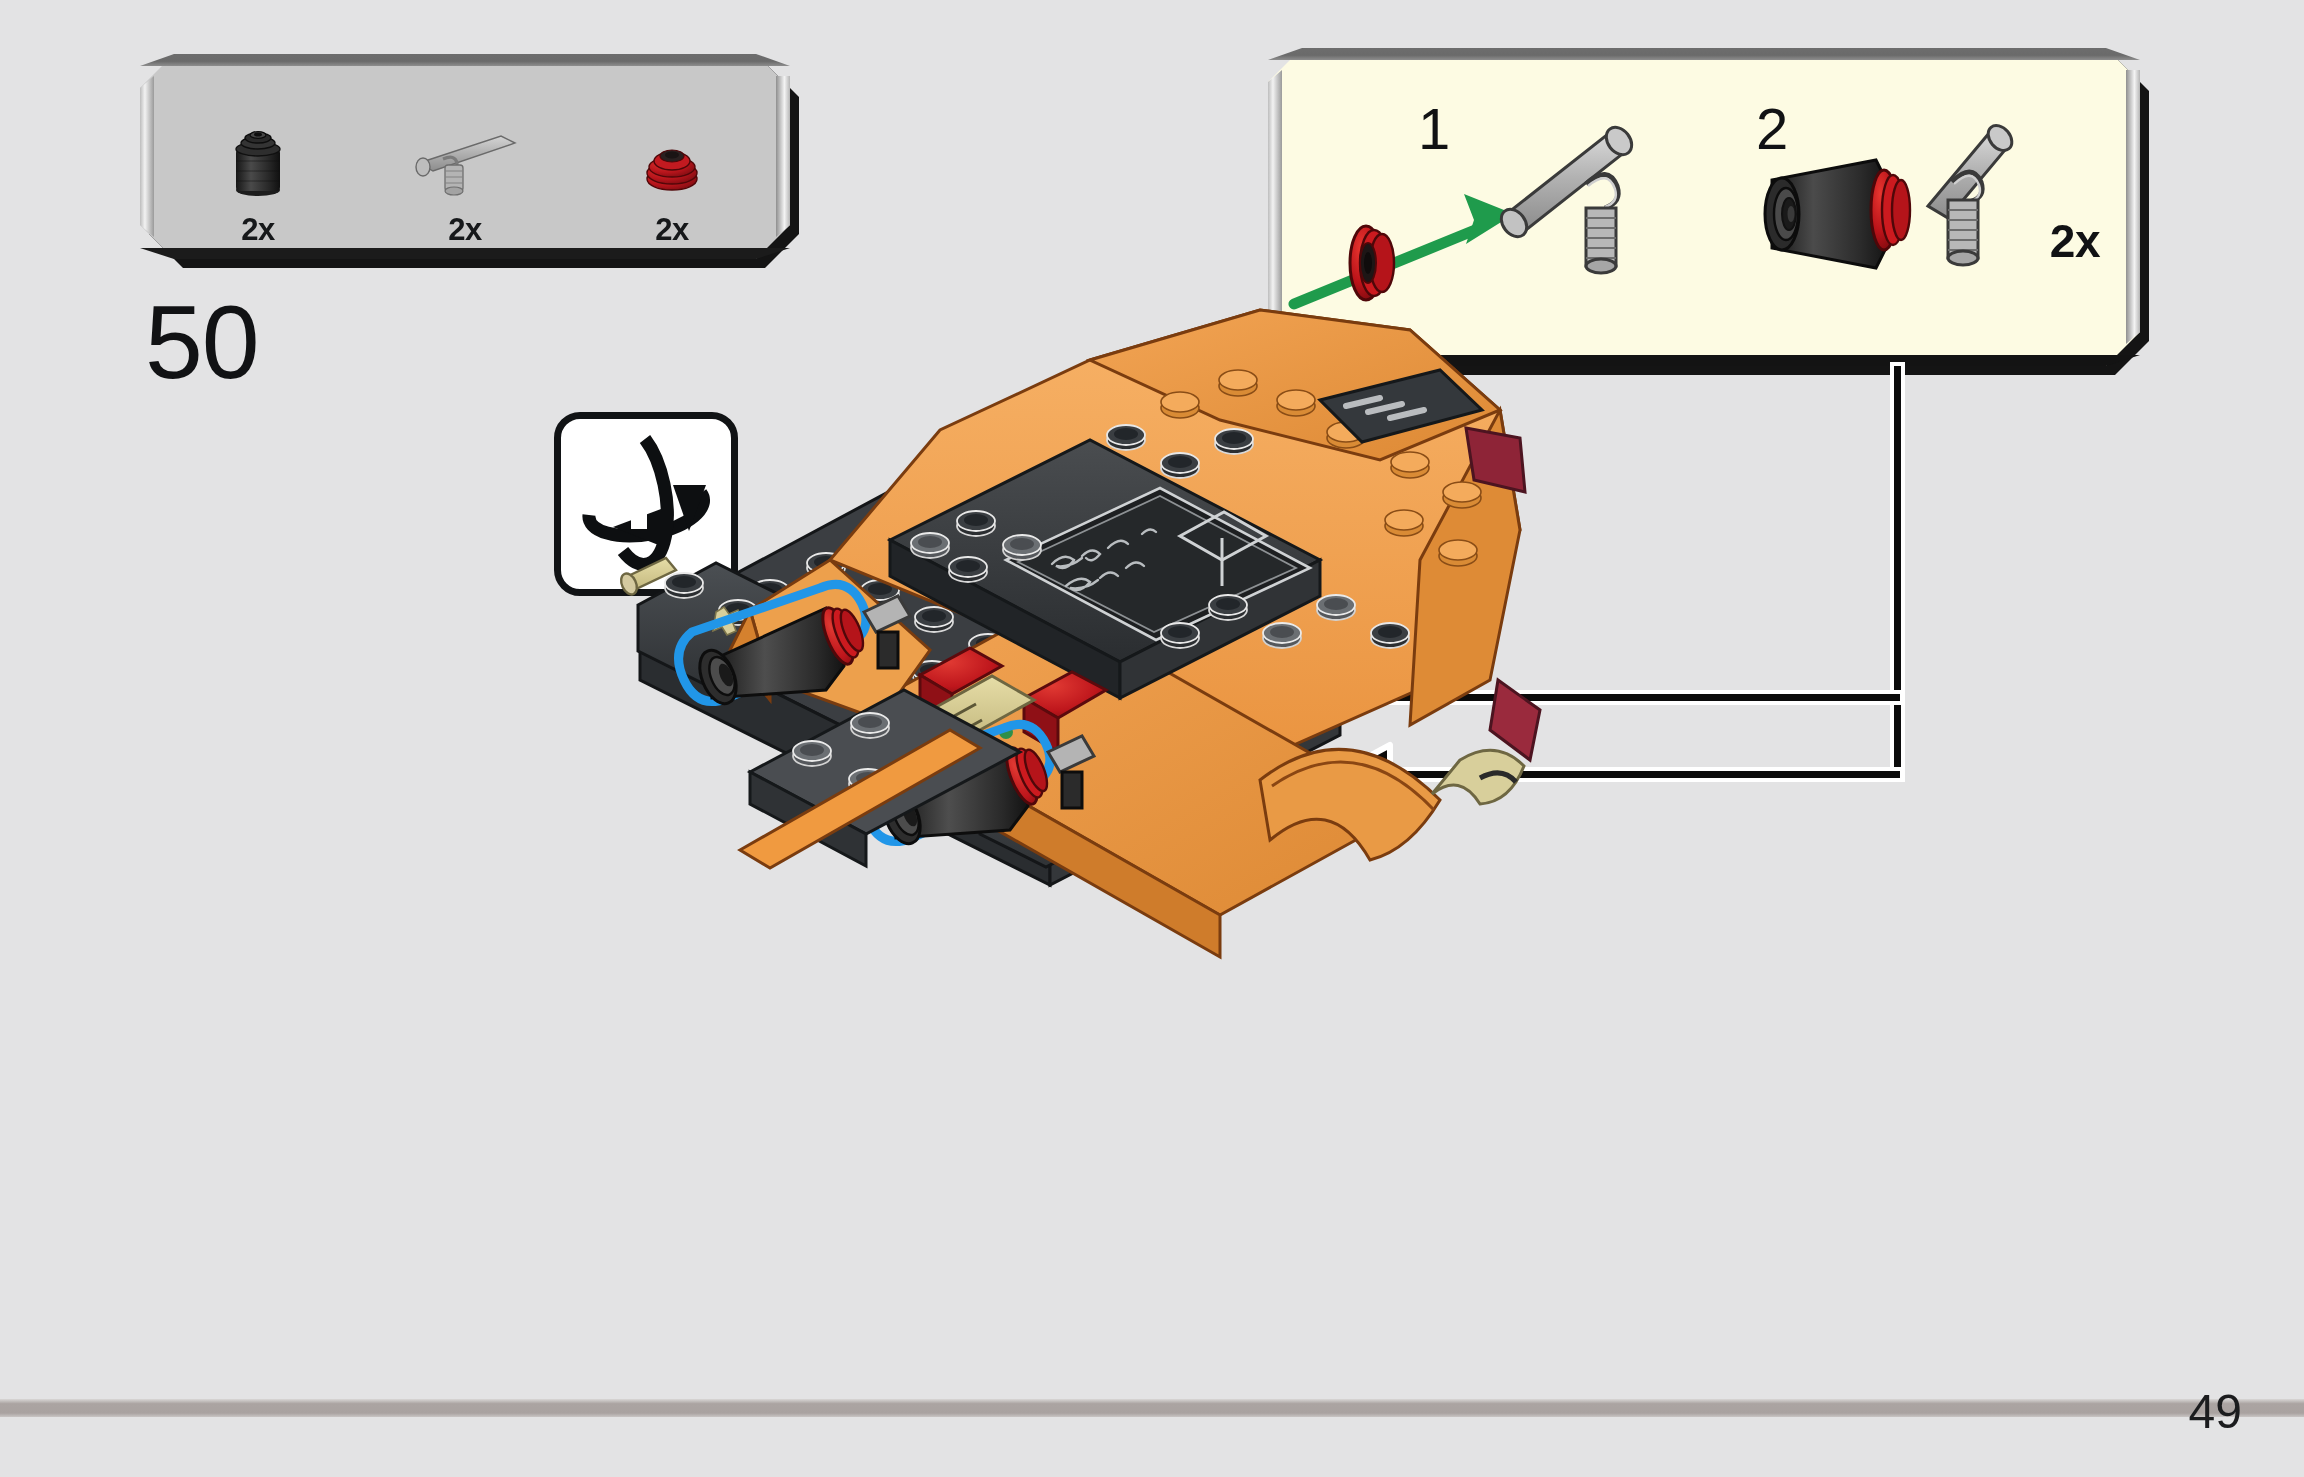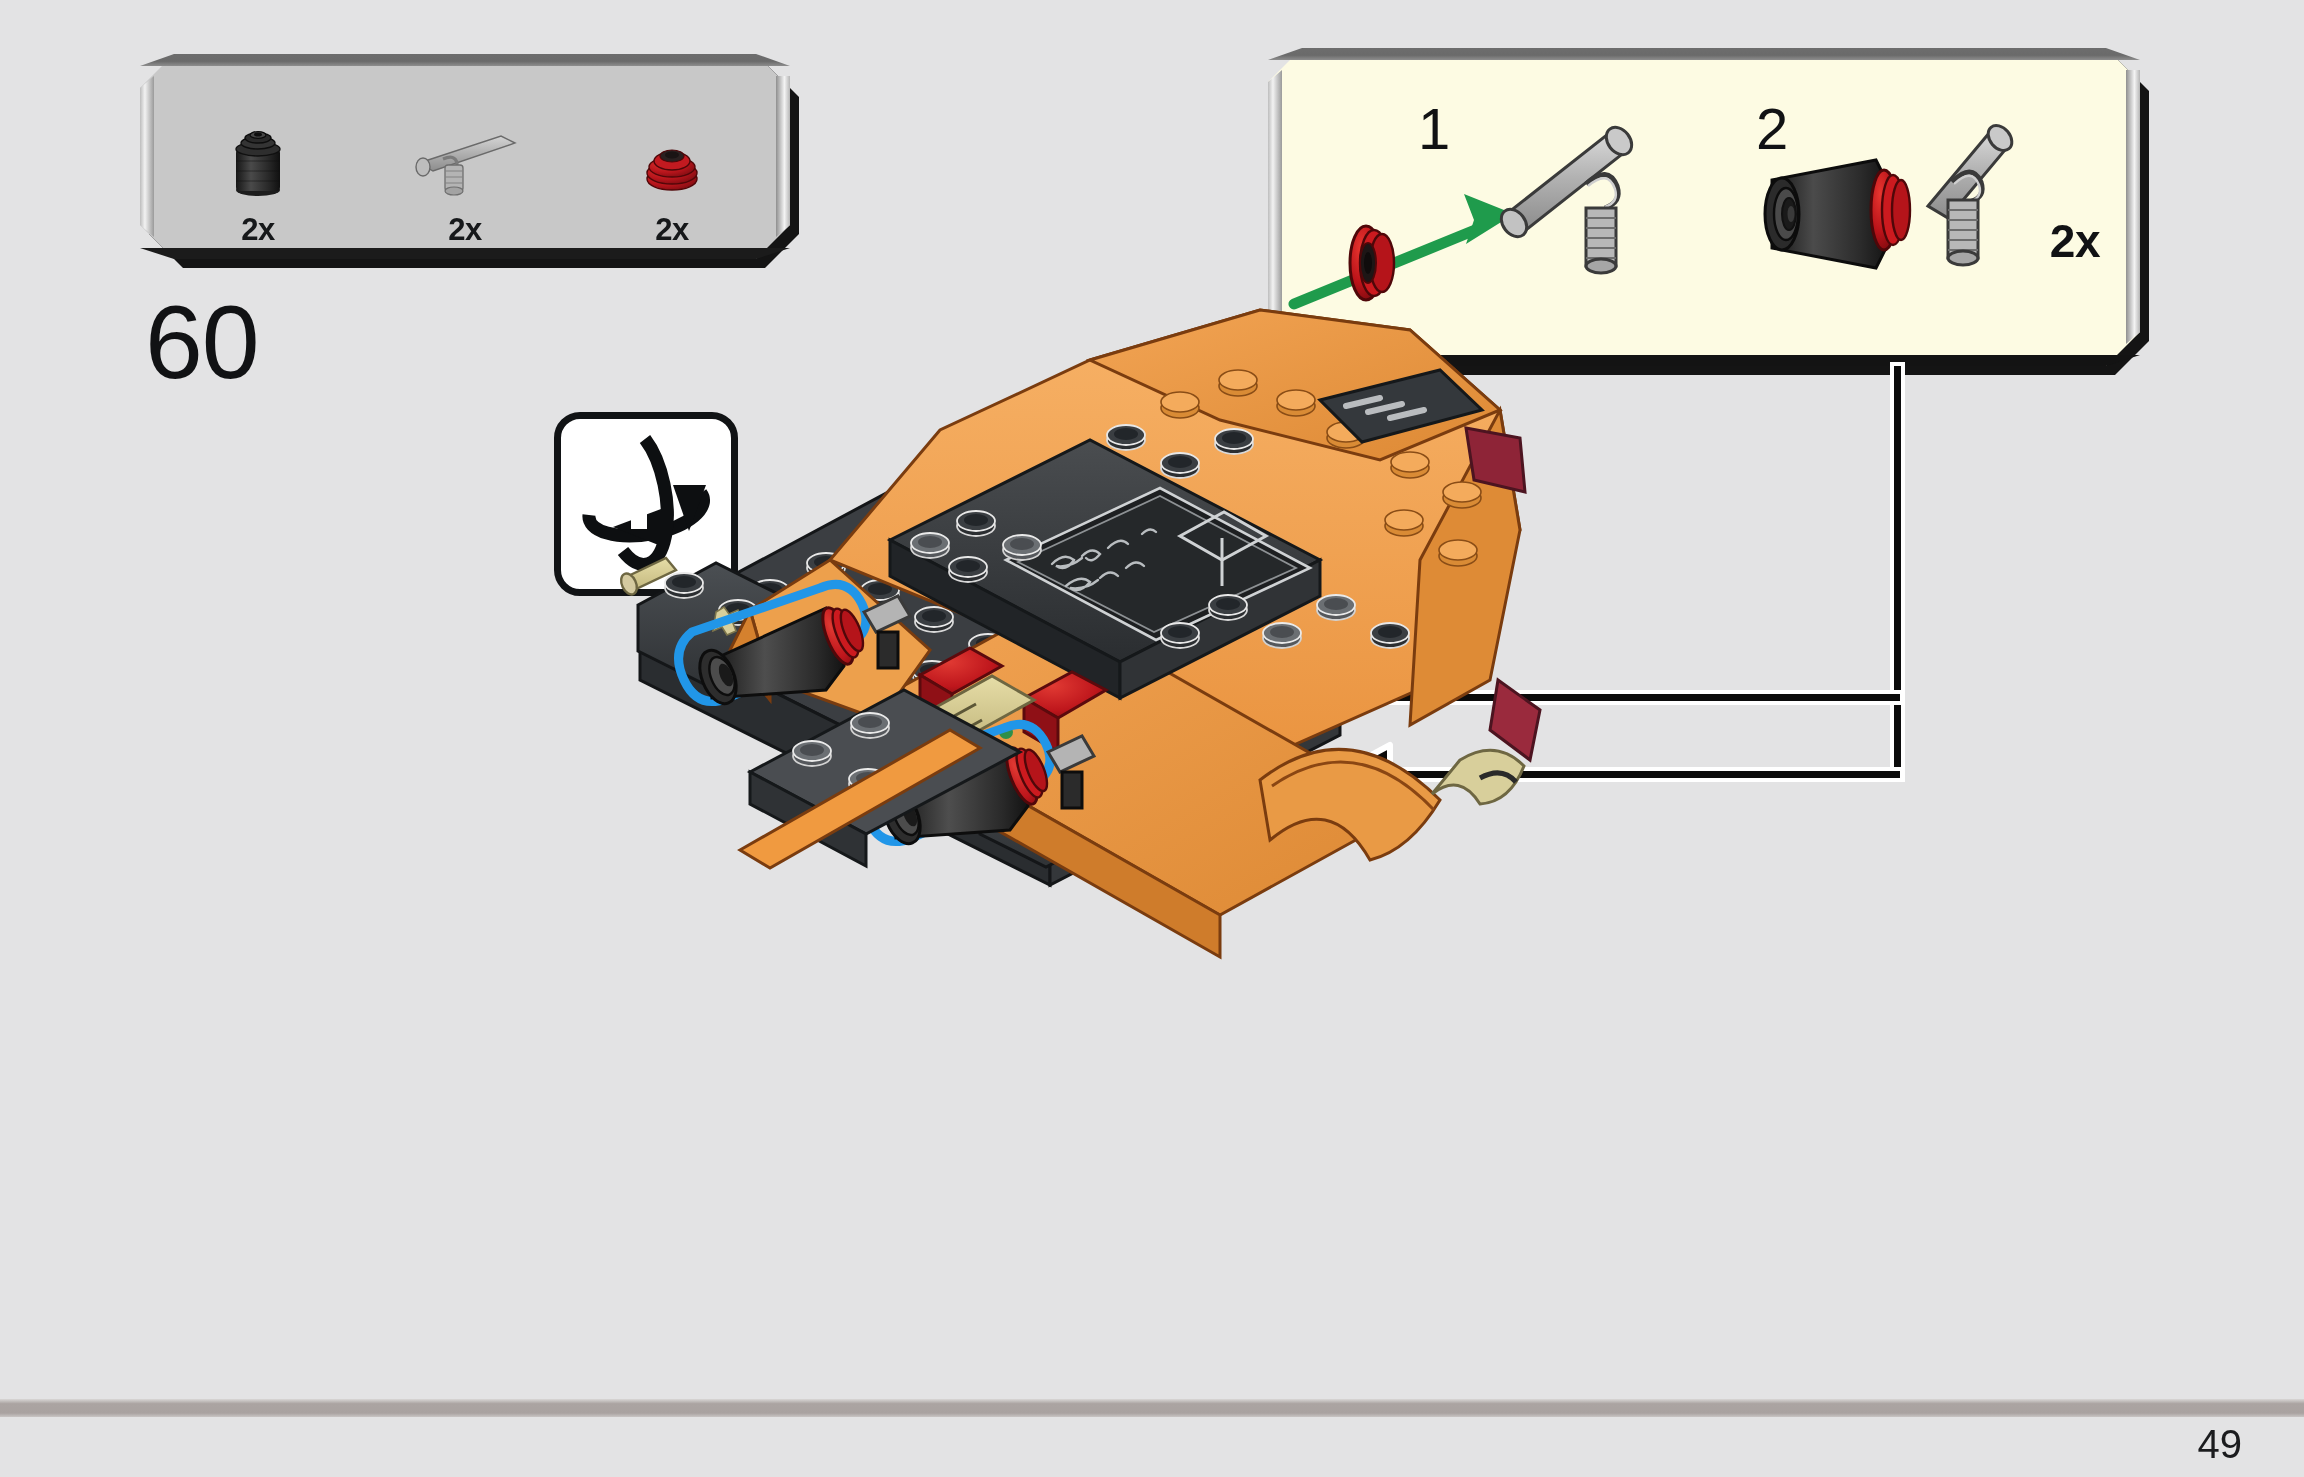--- a/index.html
+++ b/index.html
@@ -169,22 +169,22 @@
     position: absolute;
     left: 0;
     right: 0;
     top: 1399px;
     height: 18px;
     background: linear-gradient(180deg, #d9d7d6 0%, #aba4a2 26%, #a9a2a0 78%, #c9c5c4 100%);
   }
   #page-number {
     position: absolute;
     right: 62px;
-    top: 1424px;
-    font-size: 40px;
+    top: 1388px;
+    font-size: 48px;
     color: #1b1c1e;
     line-height: 1;
   }
 
   
   #model {
     position: absolute;
     left: 620px;
     top: 380px;
     width: 1130px;
@@ -272,21 +272,21 @@
             <ellipse cx="43" cy="37" rx="12" ry="6" fill="#2a2020" stroke="#4d0709" stroke-width="1.2"></ellipse>
             <ellipse cx="43" cy="36" rx="7" ry="3.4" fill="#1a1414"></ellipse>
           </svg>
         </div>
         <div class="part-qty">2x</div>
       </div>
 
     </div>
   </div>
 
-  <div id="step-number">60</div>
+  <div id="step-number">50</div>
 
   <div id="rotate-icon">
     <svg viewBox="0 0 170 170" width="170" height="170">
       <g fill="none" stroke="#0d0f11" stroke-width="13" stroke-linecap="butt">
 
         <path d="M28 96 a58 26 -10 1 0 112 -22"></path>
 
         <path d="M62 132 a26 58 -10 1 0 22 -112"></path>
       </g>
 

